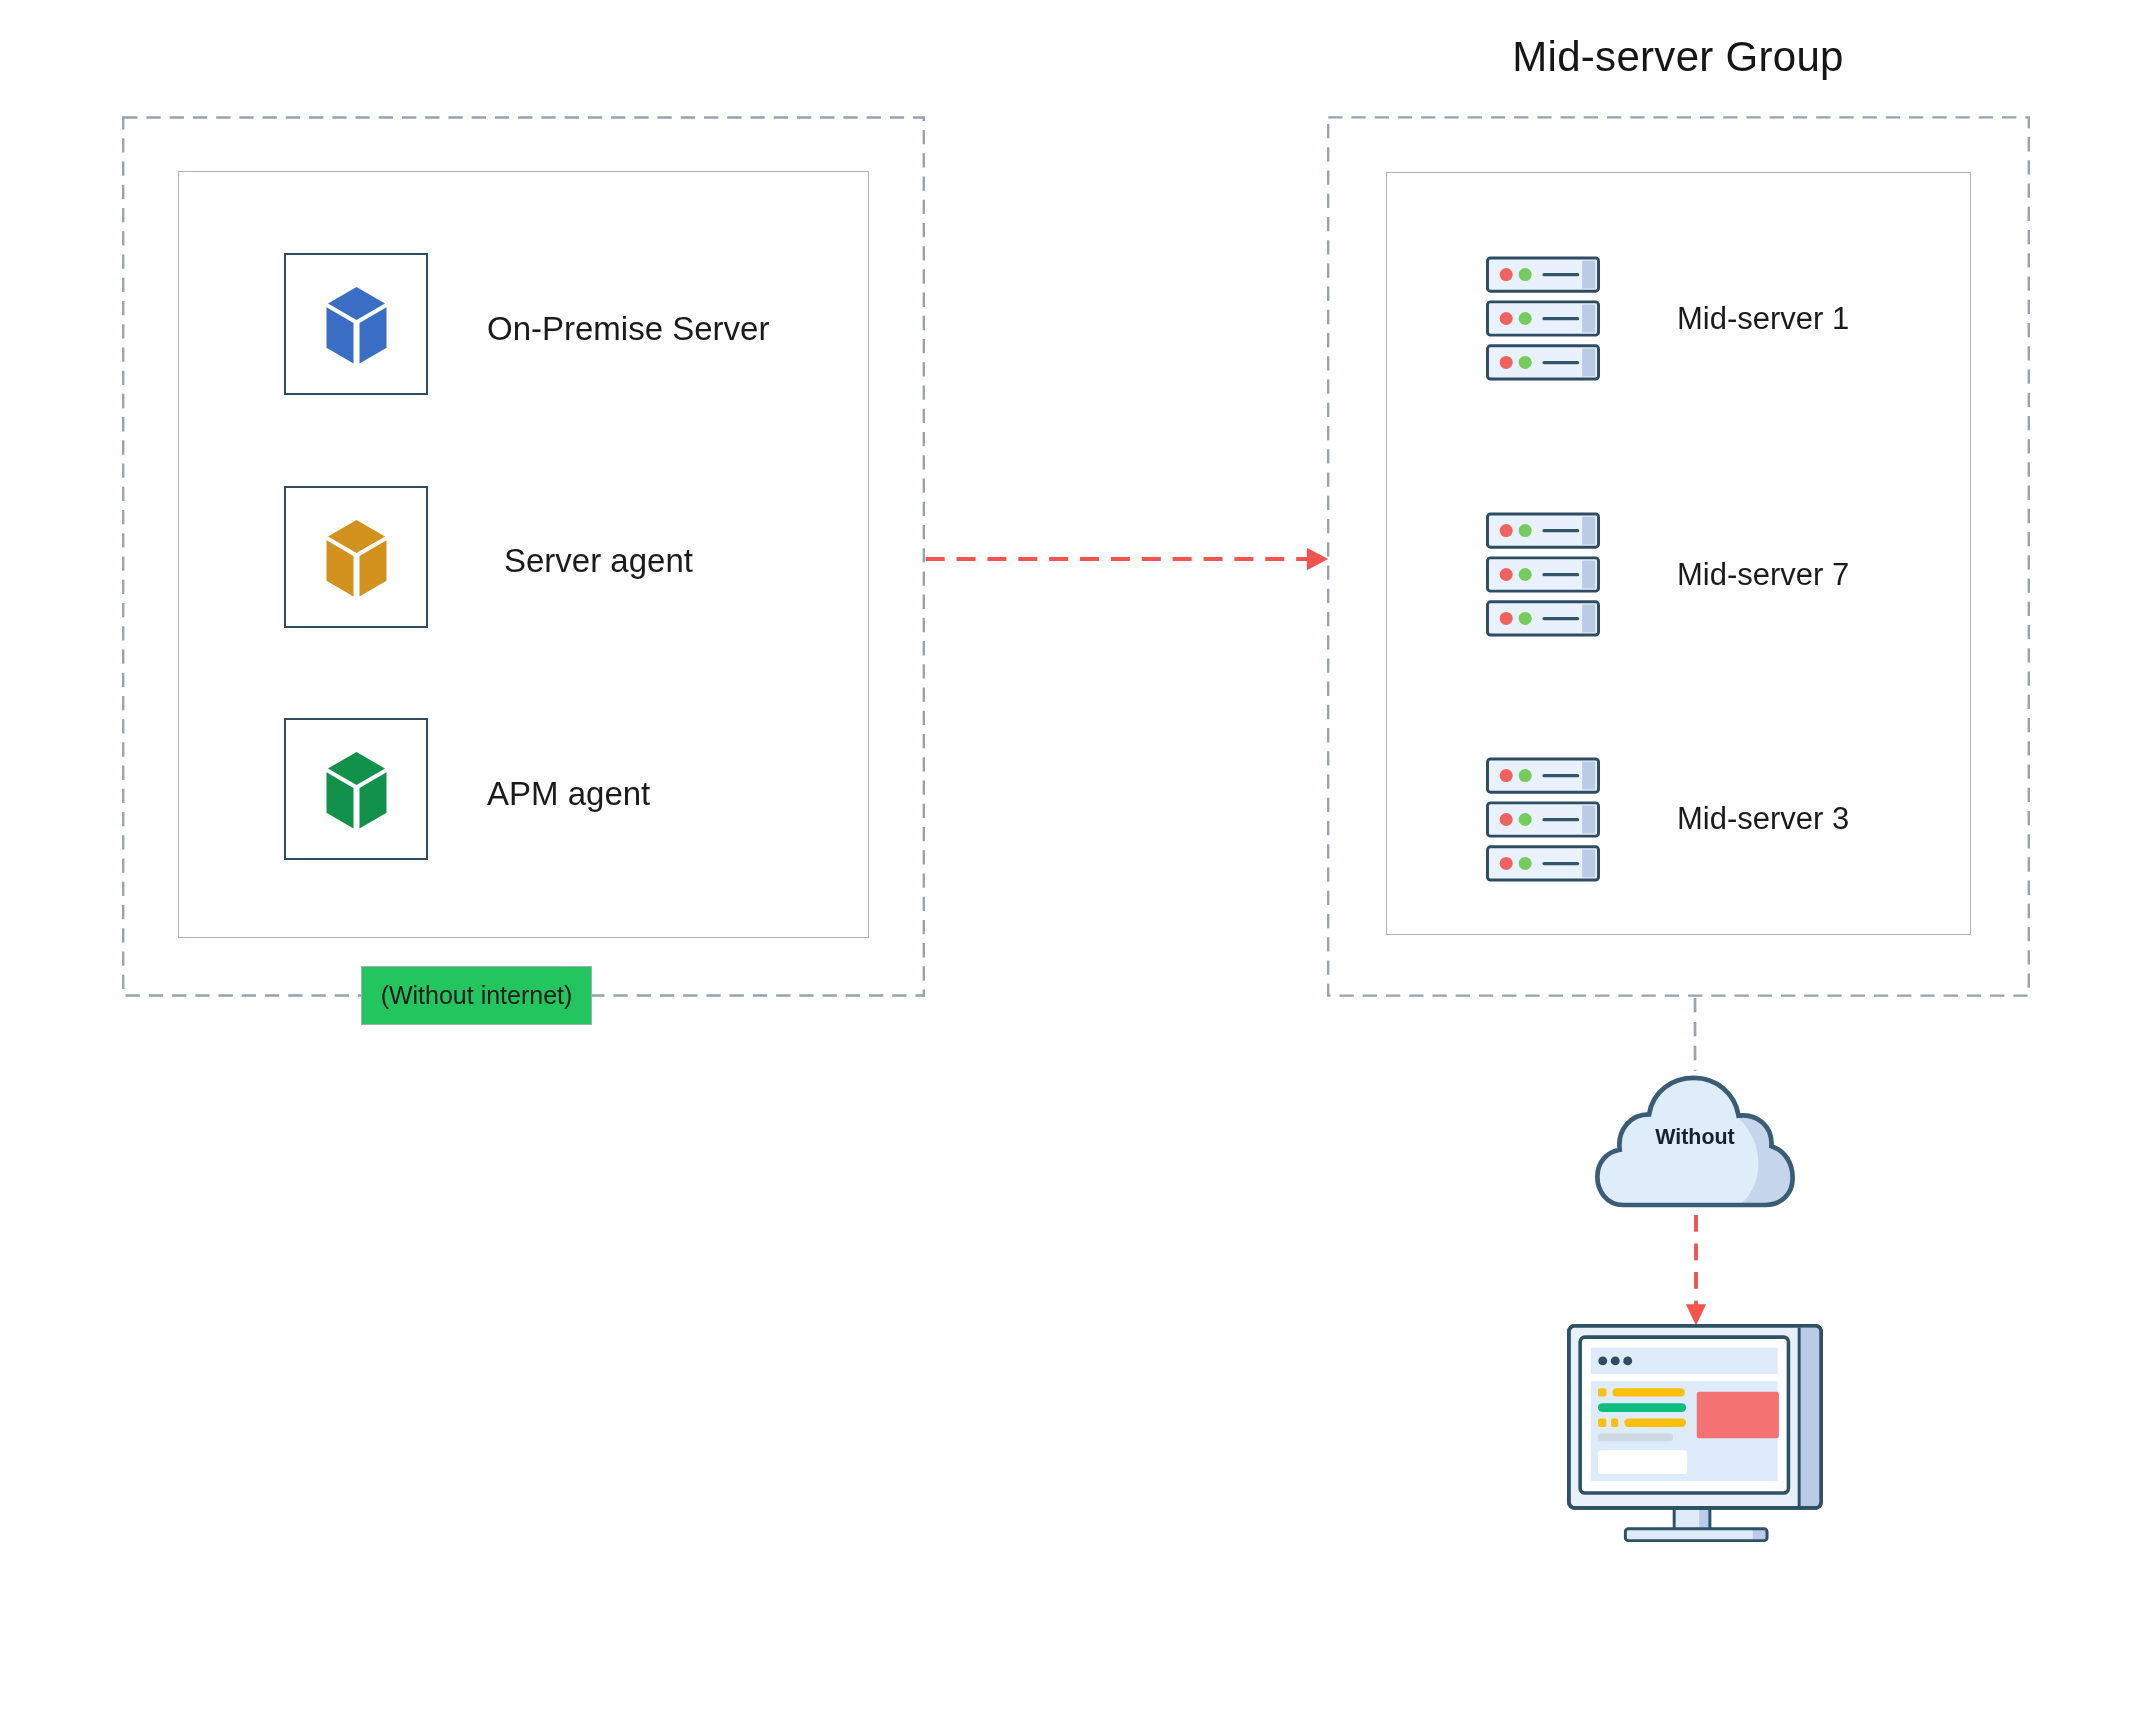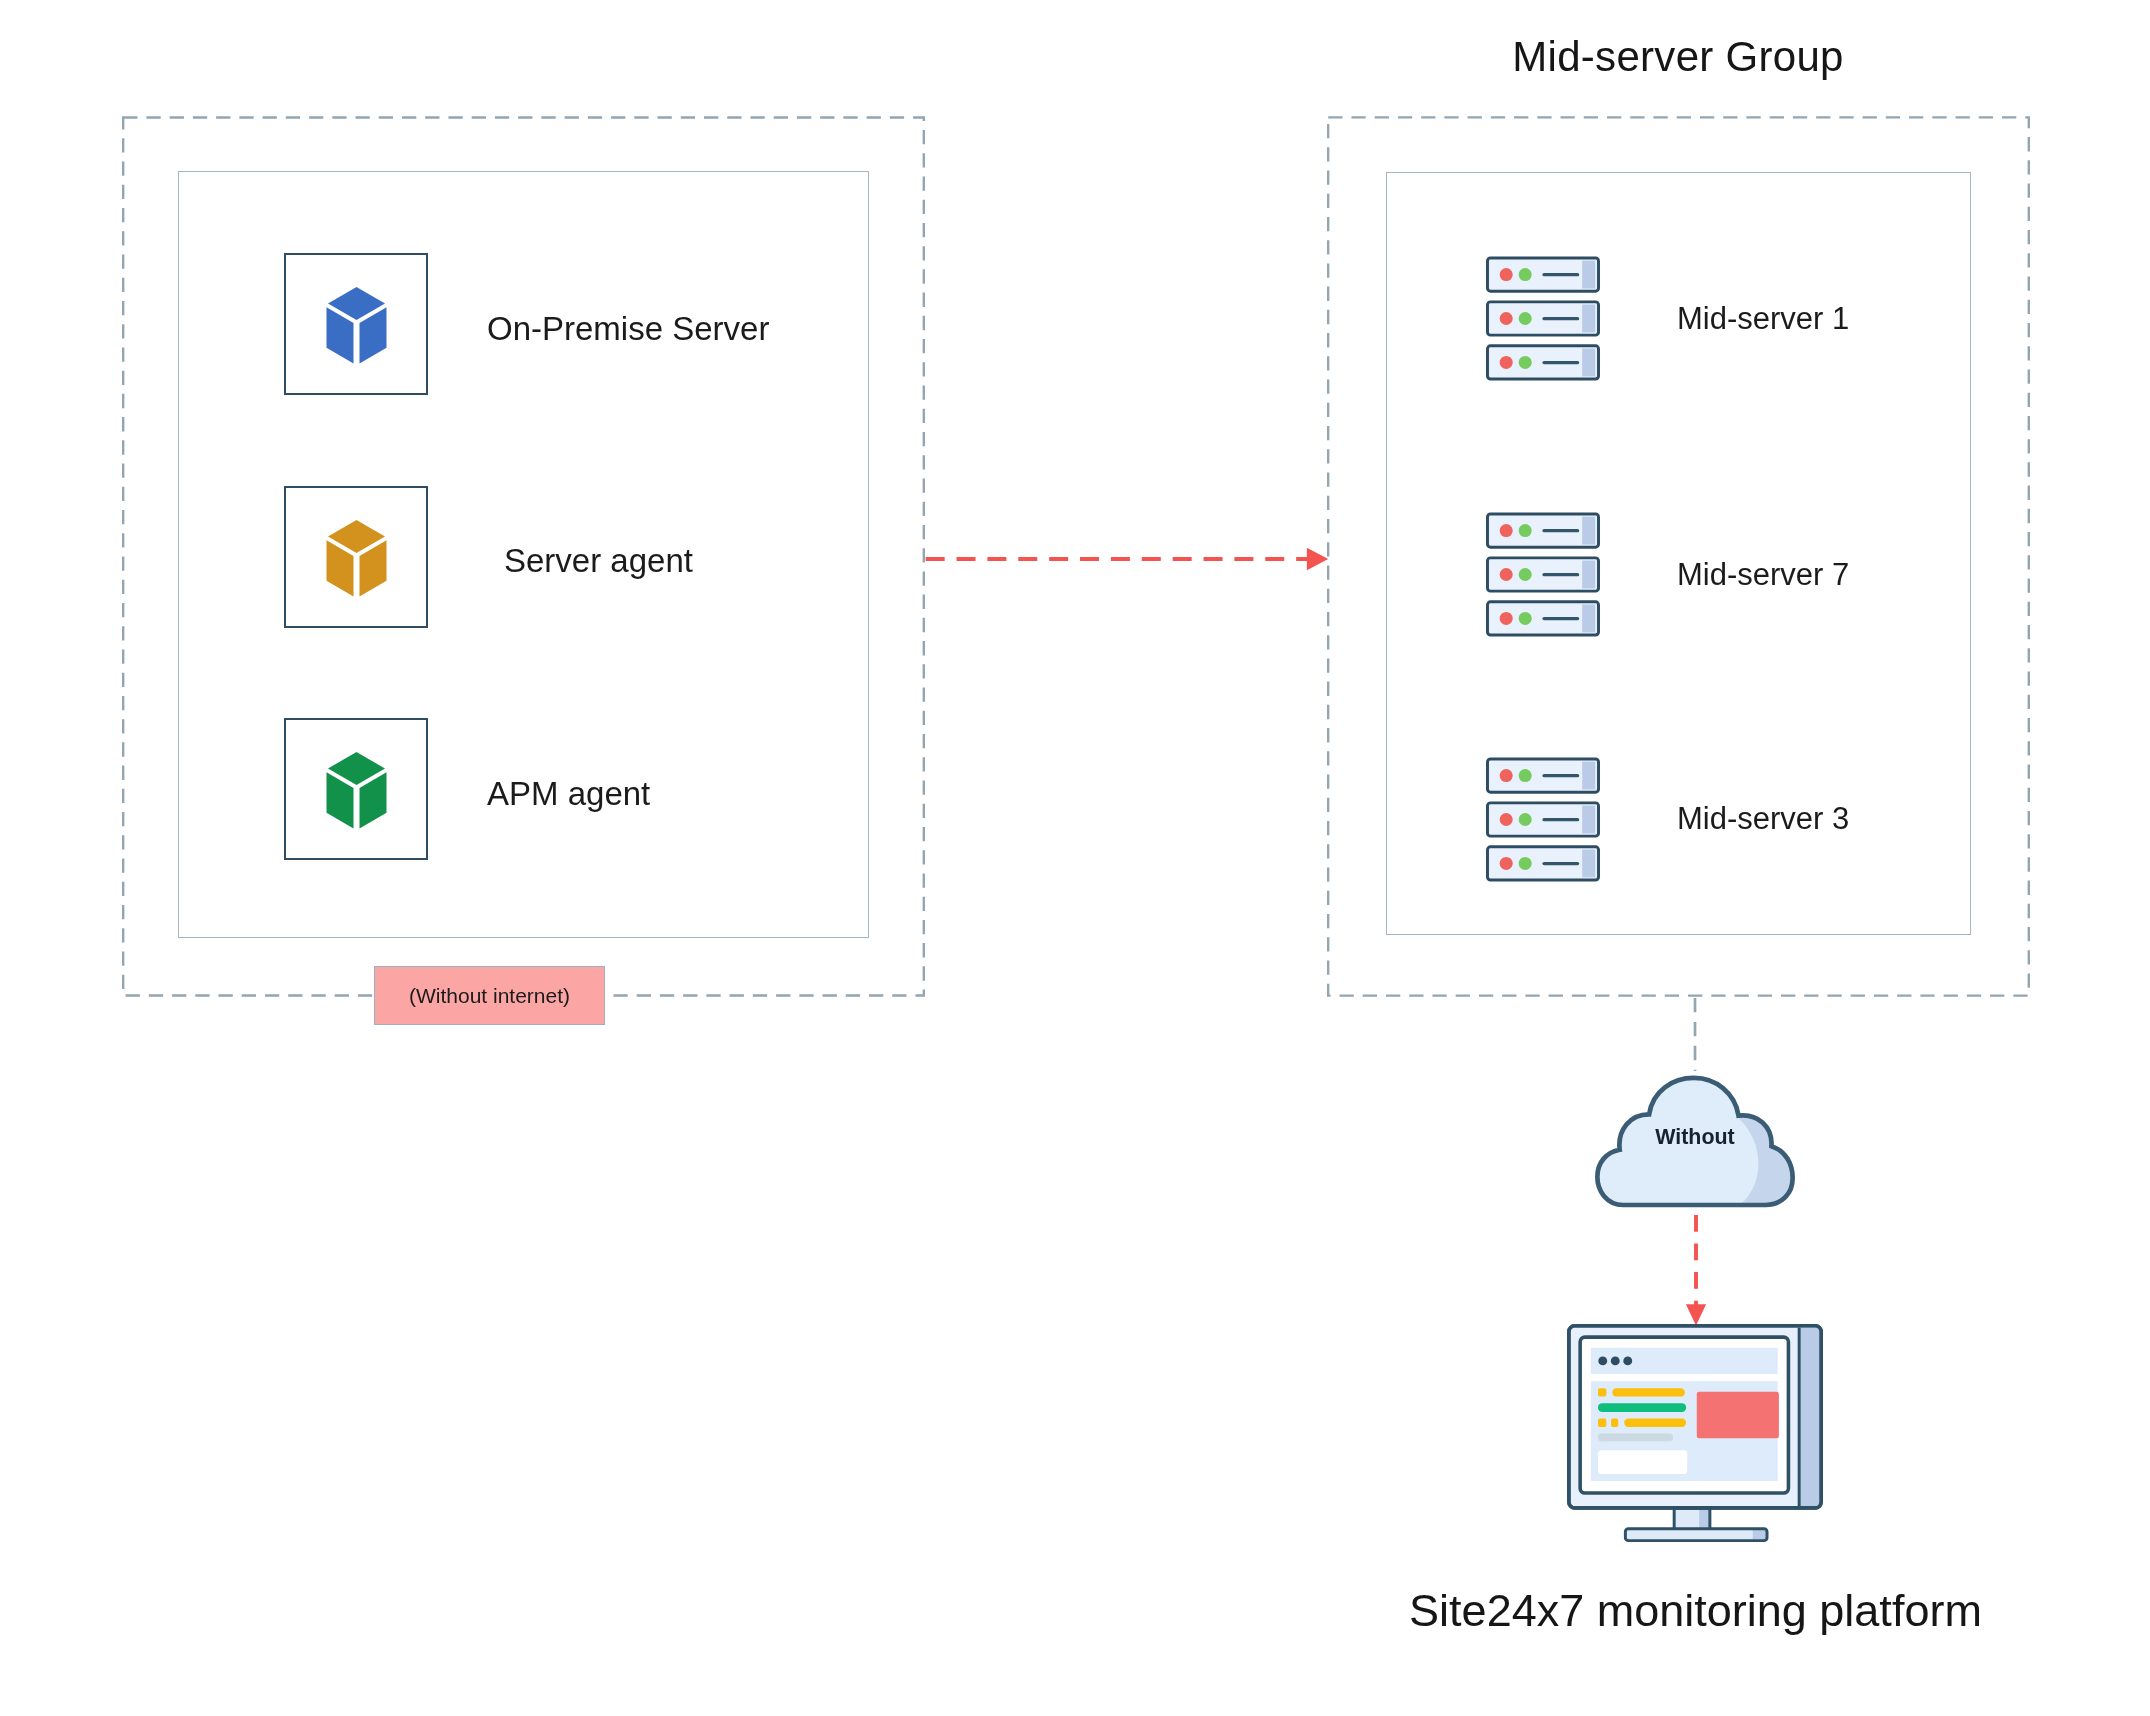--- a/index.html
+++ b/index.html
@@ -40,30 +40,29 @@
     color: #1b1b1b;
     white-space: nowrap;
   }
   .mid-label {
     font-size: 31px;
     line-height: 48px;
     color: #1b1b1b;
     white-space: nowrap;
   }
   .footnote-box {
-    background: #fca5a5;
+    background: #22c55e;
     border: 1.8px solid #9db0bc;
     display: flex;
     align-items: center;
     justify-content: center;
-    font-size: 21px;
+    font-size: 25px;
     color: #1b1b1b;
     z-index: 5;
     white-space: nowrap;
-    margin-left: 13px;
   }
   .internet-label {
     font-size: 21.4px;
     font-weight: bold;
     color: #16222e;
     text-align: center;
     z-index: 6;
     white-space: nowrap;
   }
   .platform-label {
@@ -278,16 +277,15 @@
 
     <rect x="180" y="310" width="60" height="36" fill="#dfeaf8" stroke="none"></rect>
     <rect x="222" y="310" width="18" height="36" fill="#b9cbe6"></rect>
     <rect x="180" y="310" width="60" height="36" fill="none" stroke="#2f5166" stroke-width="5"></rect>
 
     <rect x="98" y="344" width="238" height="20" rx="5" fill="#dfeaf8" stroke="none"></rect>
     <rect x="312" y="344" width="24" height="20" fill="#b9cbe6"></rect>
     <rect x="98" y="344" width="238" height="20" rx="5" fill="none" stroke="#2f5166" stroke-width="5"></rect>
   </svg>
 
-  <div class="abs platform-label" style="left:1338px; top:1585px; width:715px;">Site24x7 monitoring platform</div>
 
 </div>
 
 
 </body></html>

